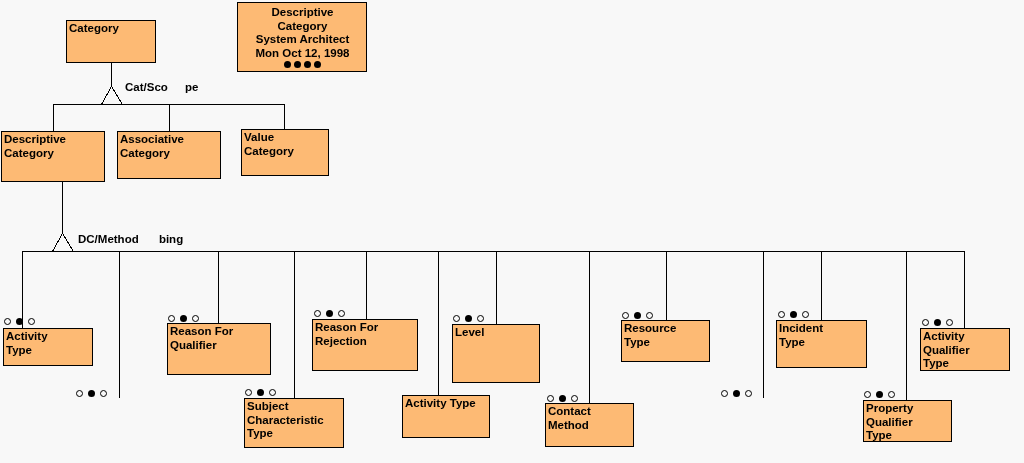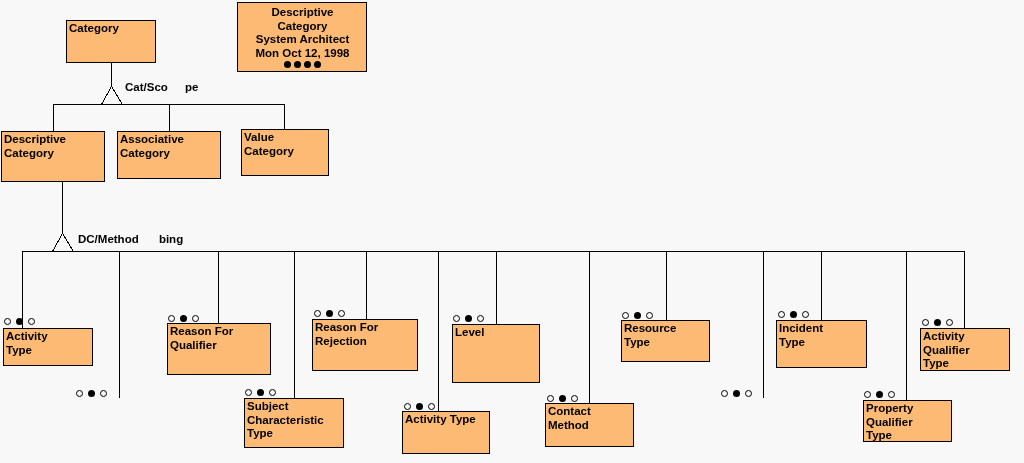--- a/index.html
+++ b/index.html
@@ -148,21 +148,21 @@
   <div class="node" style="left:312px;top:319px;width:106px;height:52px;">
       <span class="ln">Reason For</span>
       <span class="ln">Rejection</span>
     </div>
 
   <div class="markers" style="left:404px;top:403px;">
       <span class="dot open"></span>
       <span class="dot filled"></span>
       <span class="dot open"></span>
     </div>
-  <div class="node" style="left:402px;top:411px;width:88px;height:43px;">
+  <div class="node" style="left:402px;top:395px;width:88px;height:43px;">
       <span class="ln">Activity Type</span>
     </div>
 
   <div class="markers" style="left:453px;top:315px;">
       <span class="dot open"></span>
       <span class="dot filled"></span>
       <span class="dot open"></span>
     </div>
   <div class="node" style="left:452px;top:324px;width:88px;height:59px;">
       <span class="ln">Level</span>

